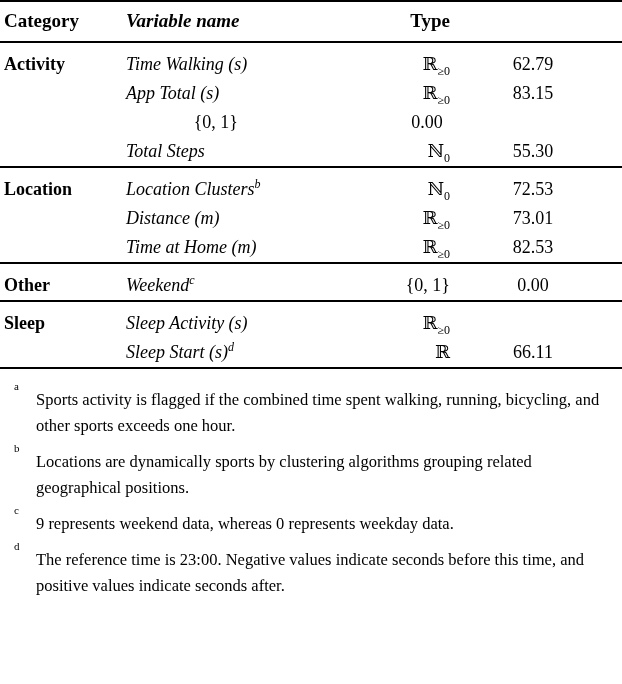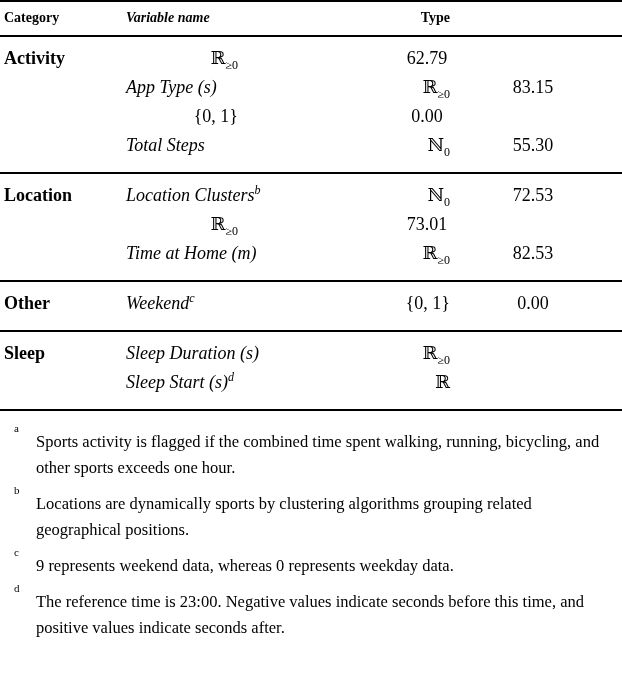--- a/index.html
+++ b/index.html
@@ -16,21 +16,21 @@
     background: #ffffff;
   }
   .paper-table {
     border-top: 2px solid #000;
     width: 622px;
   }
   .hrow {
     display: flex;
     align-items: baseline;
     font-weight: bold;
-    font-size: 14px;
+    font-size: 19px;
     padding: 8px 0 9px 0;
     border-bottom: 2px solid #000;
   }
   .row {
     display: flex;
     align-items: baseline;
     font-size: 18px;
     line-height: 29px;
   }
   .col-cat {
@@ -50,21 +50,21 @@
     text-align: right;
     box-sizing: border-box;
   }
   .col-miss {
     flex: 1;
     text-align: center;
     box-sizing: border-box;
     padding-right: 6px;
   }
   .group {
-    padding: 7px 0 12px 0;
+    padding: 7px 0 0 0;
     border-bottom: 2px solid #000;
   }
   sup.var-sup {
     font-size: 12px;
     line-height: 0;
   }
   sub.type-sub {
     font-size: 12px;
     line-height: 0;
   }
@@ -99,26 +99,27 @@
 
     <div class="hrow">
       <span class="col-cat">Category</span>
       <span class="col-var">Variable name</span>
       <span class="col-type">Type</span>
     </div>
 
     <div class="group">
       <div class="row">
         <span class="col-cat">Activity</span>
+        <span class="col-var"><span>Time Walking (s)</span><sup class="var-sup"></sup></span>
         <span class="col-type"><span>ℝ</span><sub class="type-sub">≥0</sub></span>
         <span class="col-miss">62.79</span>
       </div>
       <div class="row">
         <span class="col-cat"></span>
-        <span class="col-var"><span>App Type (s)</span><sup class="var-sup"></sup></span>
+        <span class="col-var"><span>App Total (s)</span><sup class="var-sup"></sup></span>
         <span class="col-type"><span>ℝ</span><sub class="type-sub">≥0</sub></span>
         <span class="col-miss">83.15</span>
       </div>
       <div class="row">
         <span class="col-cat"></span>
         <span class="col-type"><span>{0, 1}</span><sub class="type-sub"></sub></span>
         <span class="col-miss">0.00</span>
       </div>
       <div class="row">
         <span class="col-cat"></span>
@@ -130,20 +131,21 @@
 
     <div class="group">
       <div class="row">
         <span class="col-cat">Location</span>
         <span class="col-var"><span>Location Clusters</span><sup class="var-sup">b</sup></span>
         <span class="col-type"><span>ℕ</span><sub class="type-sub">0</sub></span>
         <span class="col-miss">72.53</span>
       </div>
       <div class="row">
         <span class="col-cat"></span>
+        <span class="col-var"><span>Distance (m)</span><sup class="var-sup"></sup></span>
         <span class="col-type"><span>ℝ</span><sub class="type-sub">≥0</sub></span>
         <span class="col-miss">73.01</span>
       </div>
       <div class="row">
         <span class="col-cat"></span>
         <span class="col-var"><span>Time at Home (m)</span><sup class="var-sup"></sup></span>
         <span class="col-type"><span>ℝ</span><sub class="type-sub">≥0</sub></span>
         <span class="col-miss">82.53</span>
       </div>
     </div>
@@ -153,27 +155,28 @@
         <span class="col-cat">Other</span>
         <span class="col-var"><span>Weekend</span><sup class="var-sup">c</sup></span>
         <span class="col-type"><span>{0, 1}</span><sub class="type-sub"></sub></span>
         <span class="col-miss">0.00</span>
       </div>
     </div>
 
     <div class="group">
       <div class="row">
         <span class="col-cat">Sleep</span>
-        <span class="col-var"><span>Sleep Duration (s)</span><sup class="var-sup"></sup></span>
+        <span class="col-var"><span>Sleep Activity (s)</span><sup class="var-sup"></sup></span>
         <span class="col-type"><span>ℝ</span><sub class="type-sub">≥0</sub></span>
       </div>
       <div class="row">
         <span class="col-cat"></span>
         <span class="col-var"><span>Sleep Start (s)</span><sup class="var-sup">d</sup></span>
         <span class="col-type"><span>ℝ</span><sub class="type-sub"></sub></span>
+        <span class="col-miss">66.11</span>
       </div>
     </div>
   </div>
 
   <div class="footnotes">
     <div class="footnote">
       <span class="fn-marker">a</span>
       <span class="fn-text">Sports activity is flagged if the combined time spent walking, running, bicycling, and other sports exceeds one hour.</span>
     </div>
     <div class="footnote">

